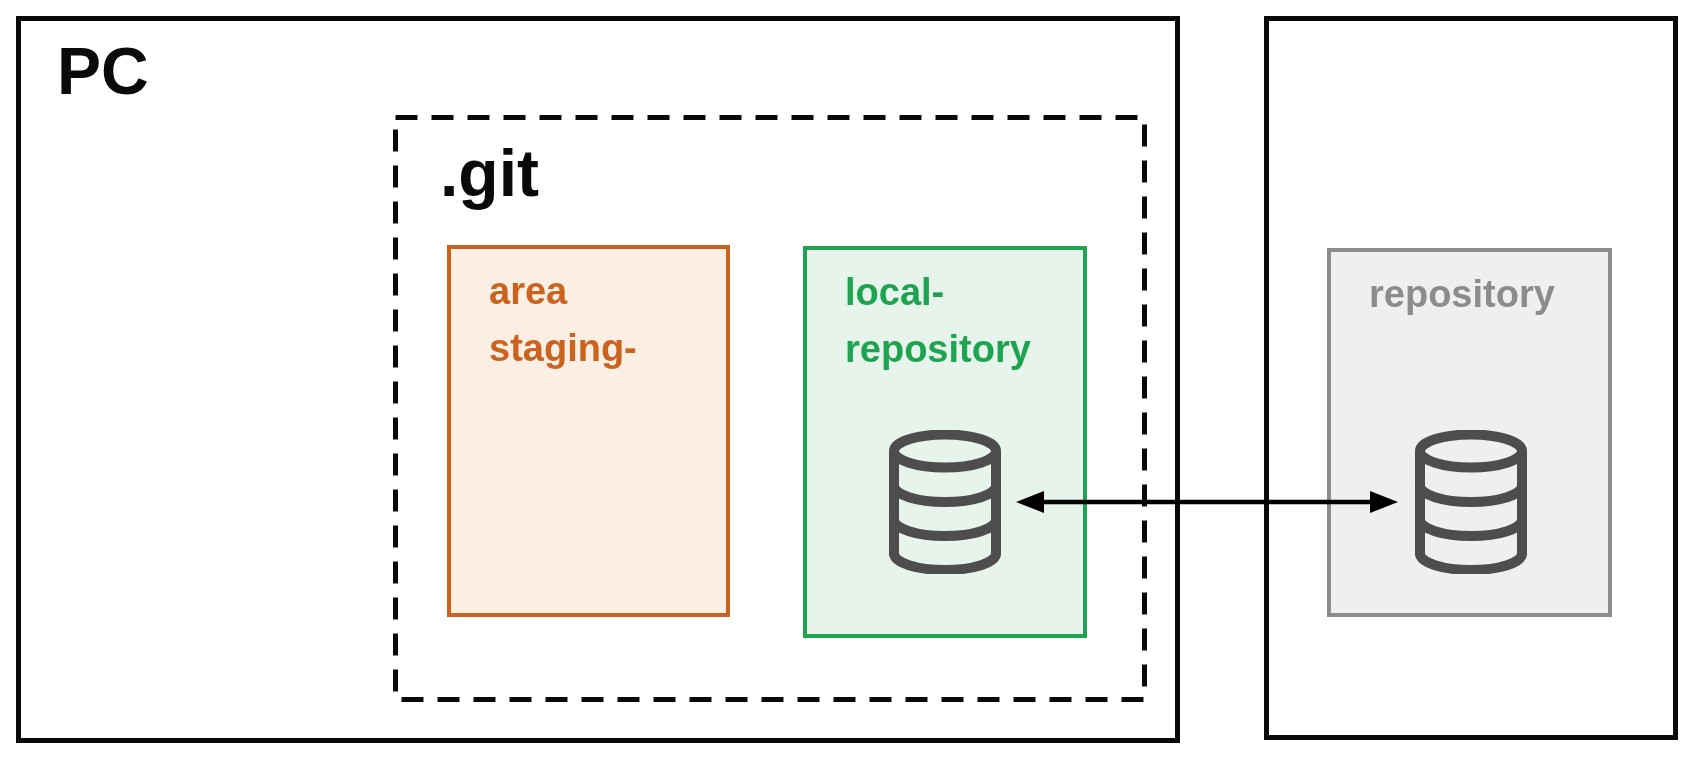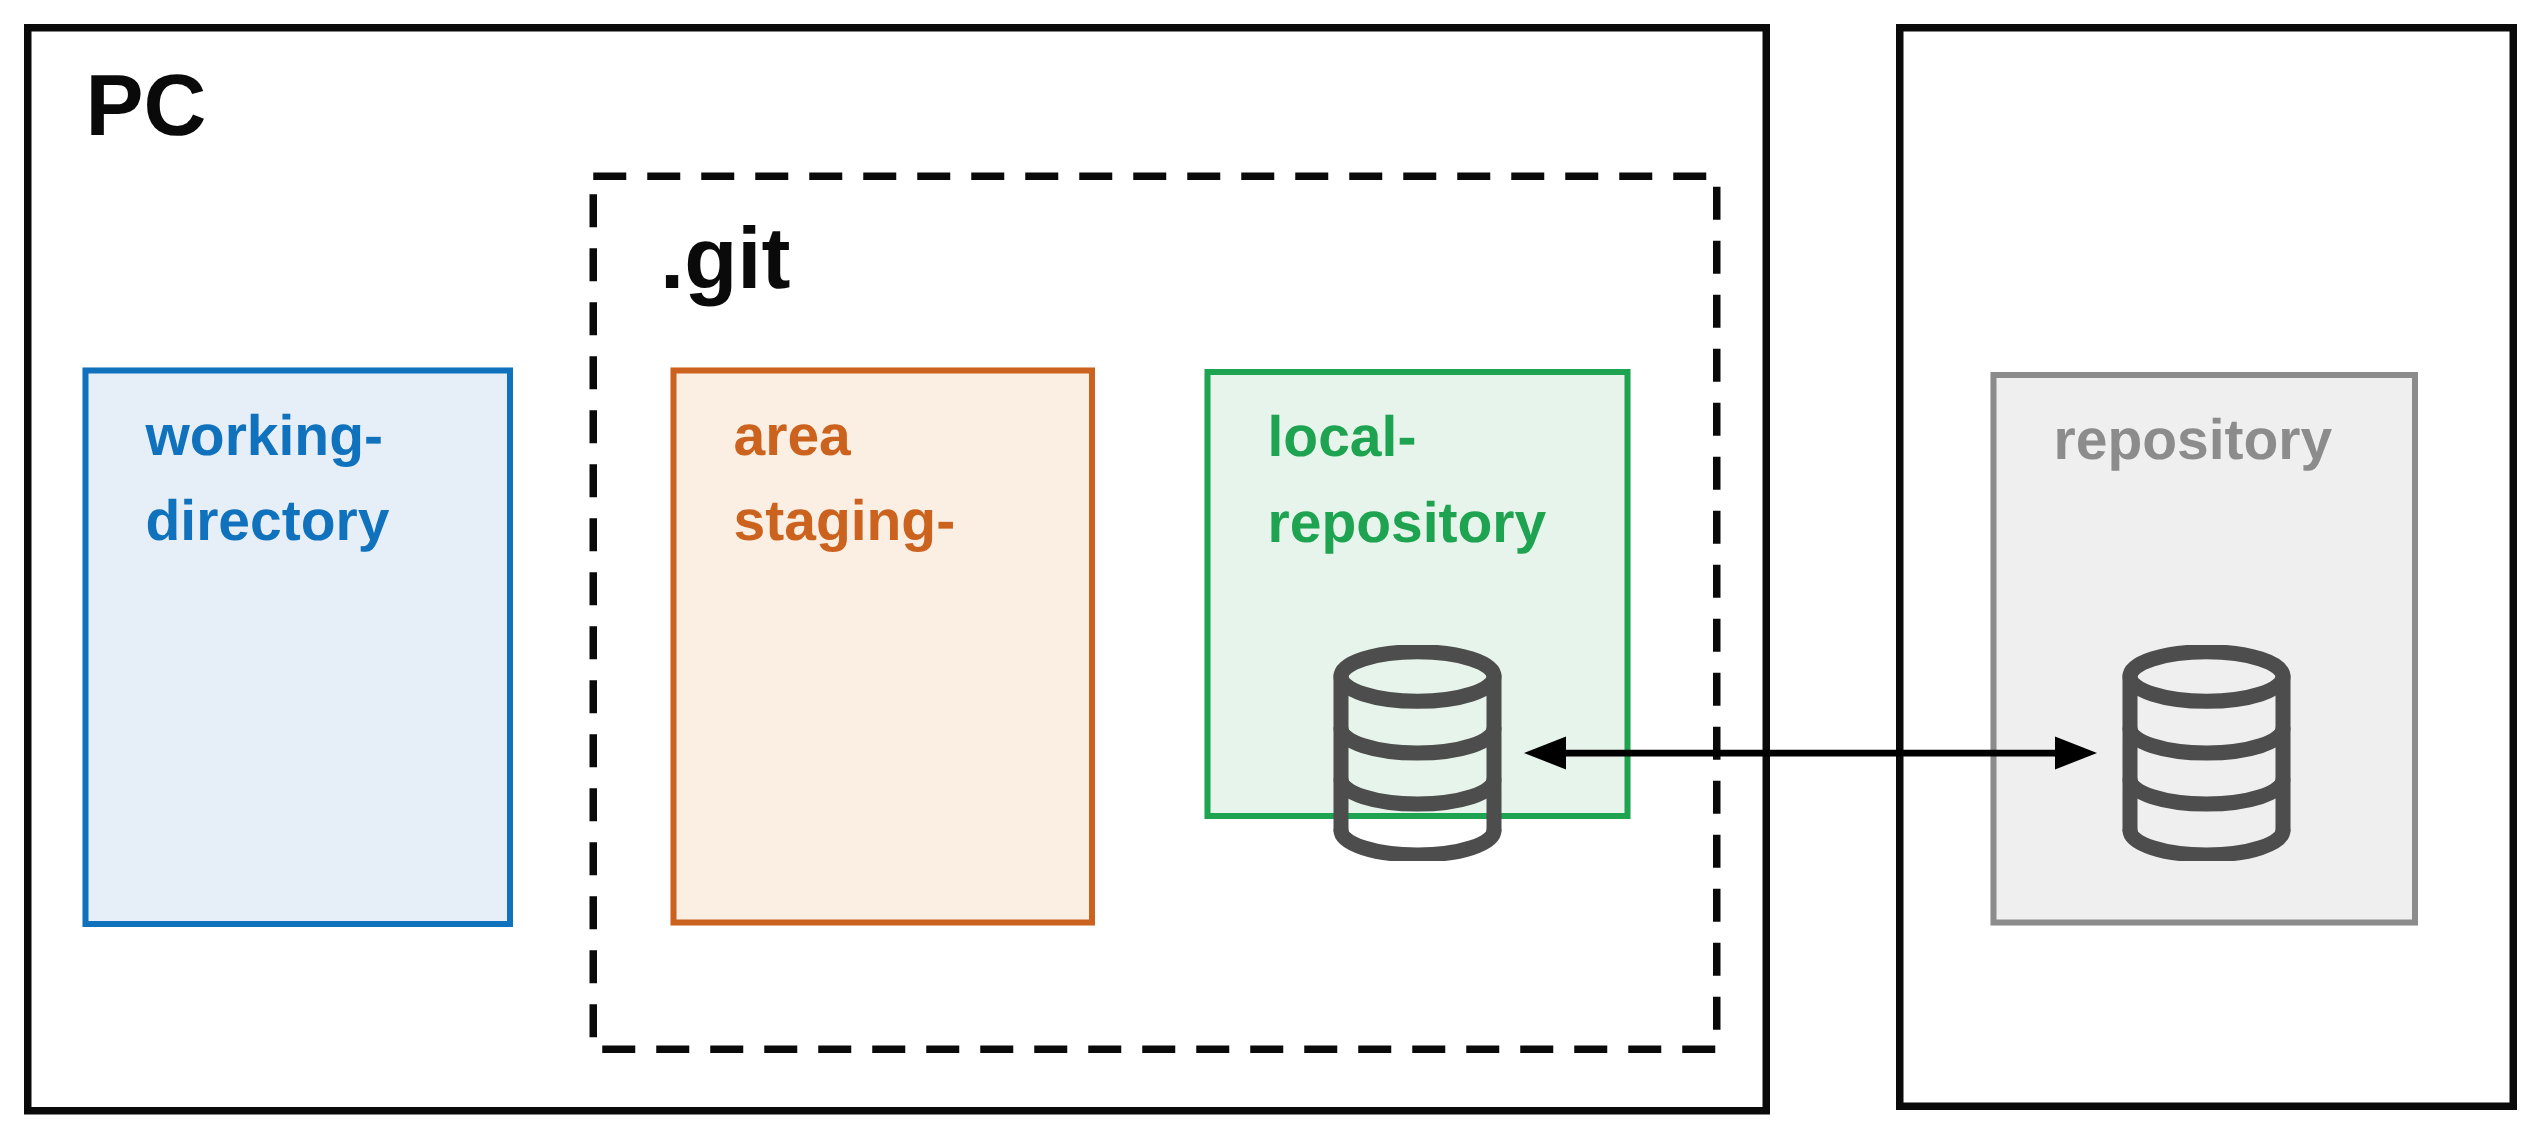--- a/index.html
+++ b/index.html
@@ -16,21 +16,21 @@
     overflow: hidden;
   }
   .container-box {
     position: absolute;
     border: 5px solid #0A0A0A;
     background: #FFFFFF;
     box-sizing: border-box;
   }
   .container-title {
     position: absolute;
-    font-size: 58px;
+    font-size: 66px;
     line-height: 70px;
     font-weight: bold;
     color: #0A0A0A;
     white-space: nowrap;
   }
   .dashed-rect {
     position: absolute;
     overflow: visible;
   }
   .node-box {
@@ -58,35 +58,29 @@
   <div class="container-box" style="left: 16px; top: 16px; width: 1164px; height: 727px; border-color: rgb(10, 10, 10);"></div>
   <div class="container-title" style="left:57px; top:36px;">PC</div>
 
   <div class="container-box" style="left: 1264px; top: 16px; width: 414px; height: 724px; border-color: rgb(10, 10, 10);"></div>
 
   <svg class="dashed-rect" style="left: 392px; top: 114px; color: rgb(10, 10, 10);" width="756" height="589" viewBox="0 0 756 589">
     <rect x="3.5" y="3.5" width="749" height="582" fill="none" stroke="currentColor" stroke-width="5" stroke-dasharray="22 14"></rect>
   </svg>
   <div class="container-title" style="left:440px; top:138px;">.git</div>
 
-  <div class="node-box" style="left: 55px; top: 245px; width: 287px; height: 373px; --node-border: #1072BC; --node-fill: #E6EFF8; --node-text: #1072BC;">
-    <div class="node-label">
-      <span class="line">working-</span>
-      <span class="line">directory</span>
-    </div>
-  </div>
 
   <div class="node-box" style="left: 447px; top: 245px; width: 283px; height: 372px; --node-border: #CB621E; --node-fill: #FBEEE3; --node-text: #CB621E;">
     <div class="node-label">
       <span class="line">area</span>
       <span class="line">staging-</span>
     </div>
   </div>
 
-  <div class="node-box" style="left: 803px; top: 246px; width: 284px; height: 300px; --node-border: #1EA350; --node-fill: #E7F4EB; --node-text: #1EA350;">
+  <div class="node-box" style="left: 803px; top: 246px; width: 284px; height: 392px; --node-border: #1EA350; --node-fill: #E7F4EB; --node-text: #1EA350;">
     <div class="node-label">
       <span class="line">local-</span>
       <span class="line">repository</span>
     </div>
   </div>
   <svg class="db-icon" style="left: 886px; top: 430px; color: rgb(77, 77, 77);" width="118" height="144" viewBox="0 0 118 144">
     <g fill="none" stroke="currentColor" stroke-width="10" stroke-linecap="round">
       <ellipse cx="59" cy="21" rx="51" ry="16.5"></ellipse>
       <path d="M8,21 V123.5"></path>
       <path d="M110,21 V123.5"></path>

